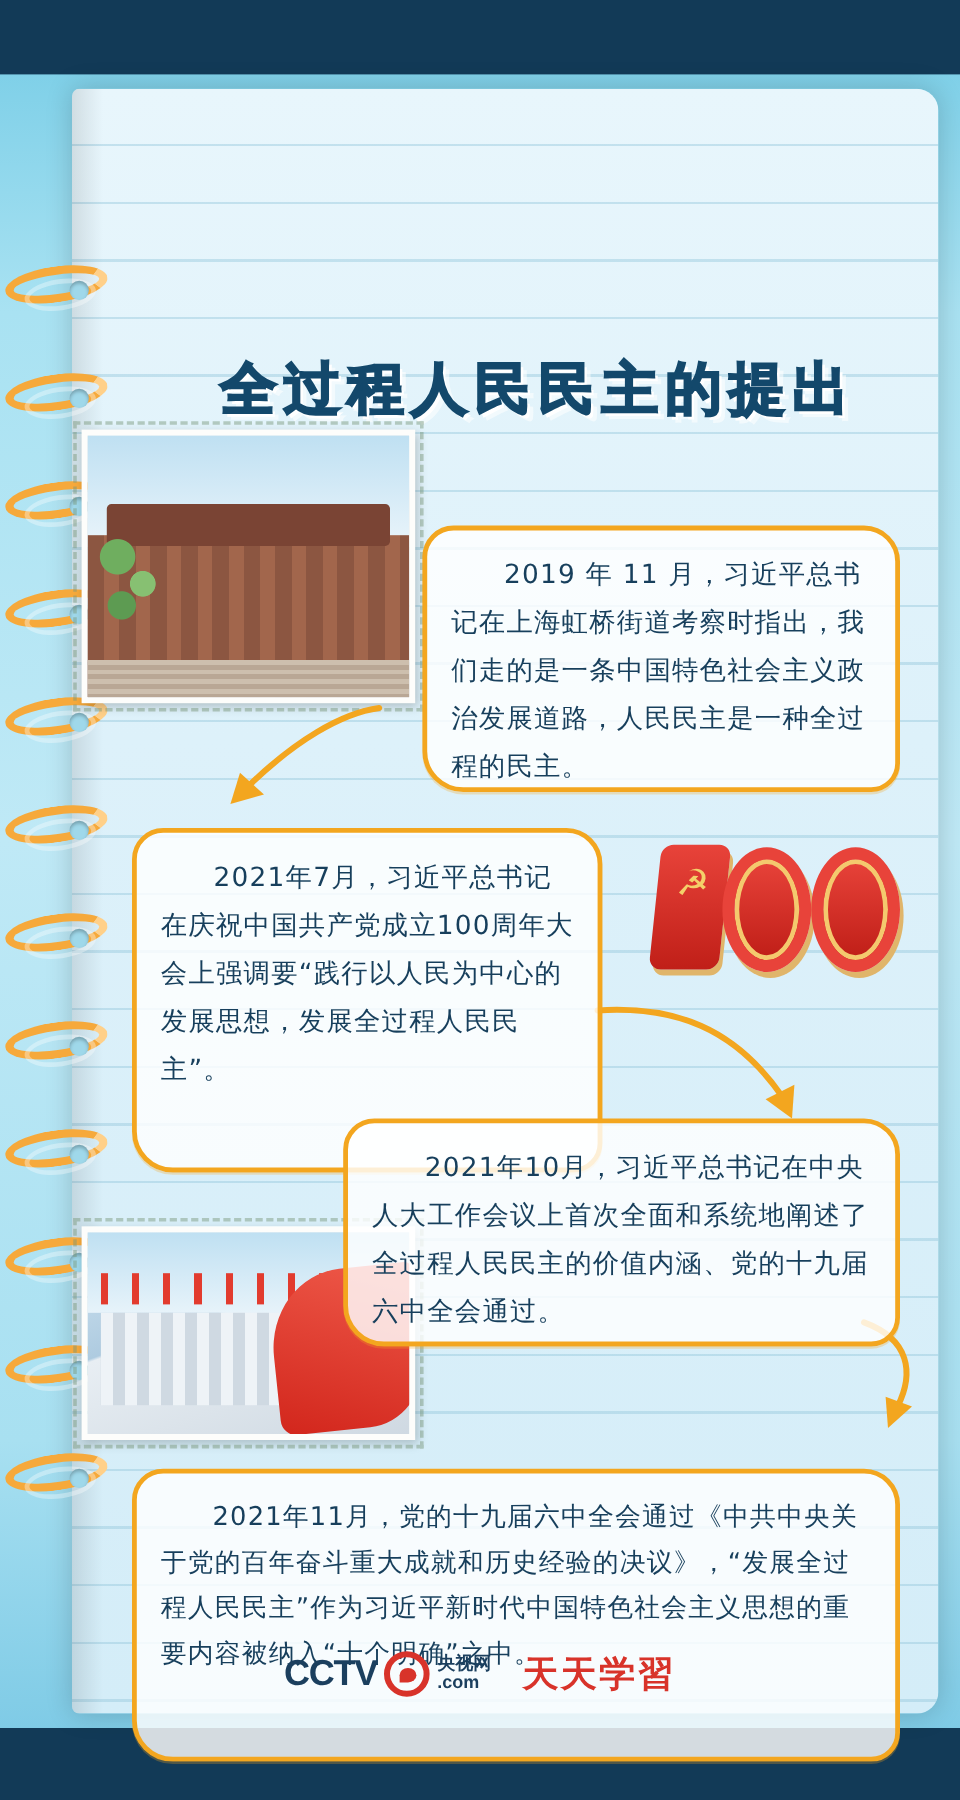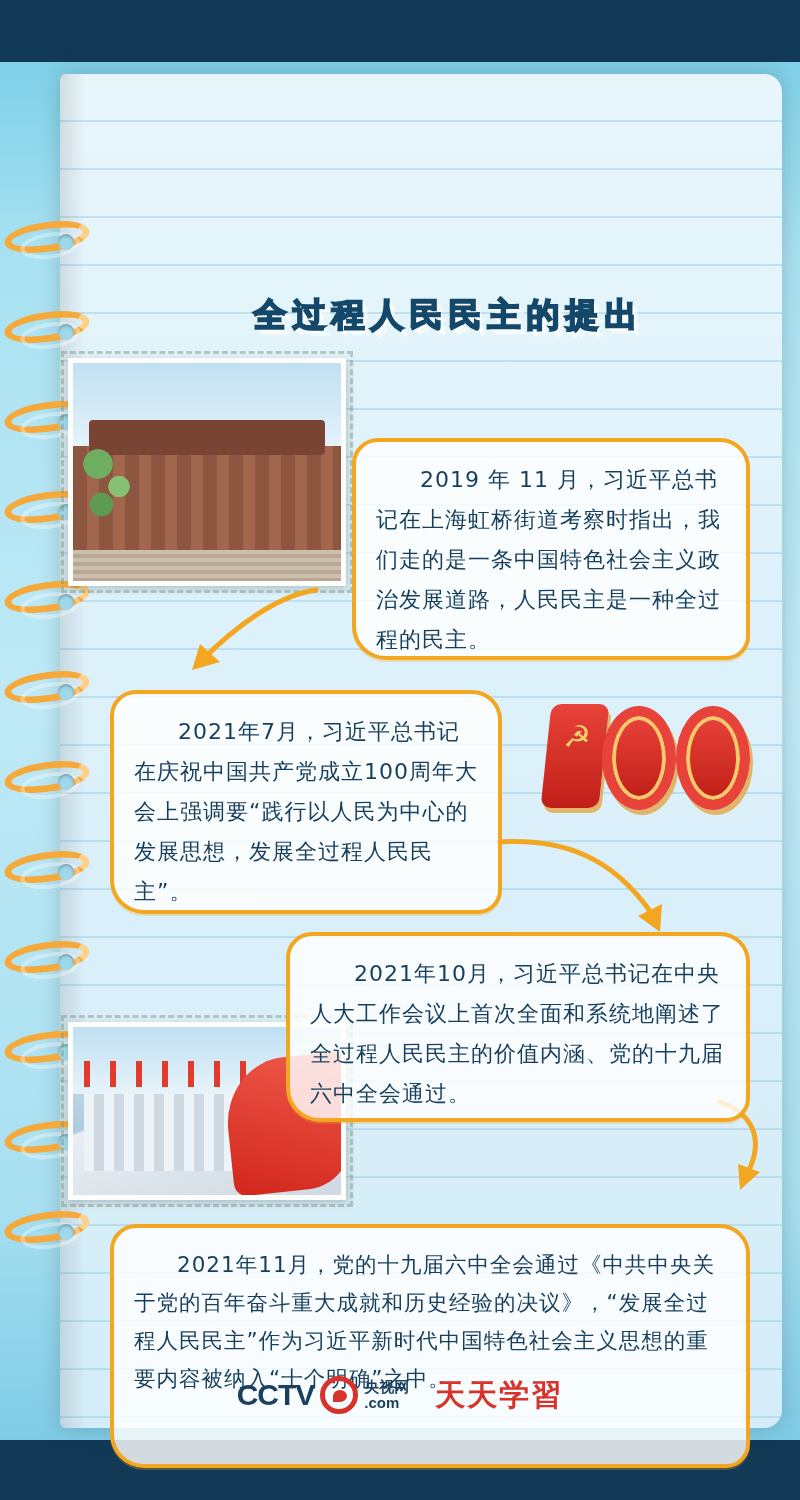--- a/index.html
+++ b/index.html
@@ -54,21 +54,21 @@
   .holepunch{
     position:absolute;left:58px;width:16px;height:16px;border-radius:50%;
     background:#9fd8ea;box-shadow:inset 0 2px 3px rgba(0,0,0,.25);
   }
 
   
   .title-wrap{position:absolute;left:95px;right:40px;top:215px;text-align:center;}
   .title{
     display:inline-block;
     font-family:"DejaVu Sans","Liberation Sans",sans-serif;
-    font-size:33px;font-weight:bold;letter-spacing:6px;
+    font-size:47px;font-weight:bold;letter-spacing:6px;
     color:#13486b;
     -webkit-text-stroke:2px #13486b;
     text-shadow:3px 3px 0 #ffffff, 6px 6px 0 rgba(255,255,255,.55);
     padding:4px 10px;
   }
 
   
   .photo{
     position:absolute;
     border:5px solid #fdfdfb;
@@ -128,21 +128,21 @@
     box-sizing:border-box;
   }
   .bubble p{
     margin:0;
     font-family:"DejaVu Sans","Liberation Sans",sans-serif;
     font-size:22px;line-height:40px;color:#173f5c;
     text-indent:2em;
     letter-spacing:1px;
   }
   #bubble-2019{left:352px;top:438px;width:398px;height:222px;}
-  #bubble-2021-07{left:110px;top:690px;width:392px;height:224px;}
+  #bubble-2021-07{left:110px;top:690px;width:392px;height:287px;}
   #bubble-2021-10{left:286px;top:932px;width:464px;height:190px;}
   #bubble-2021-11{left:110px;top:1224px;width:640px;height:244px;}
   #bubble-2021-11 p{font-size:21.5px;line-height:38px;}
 
   
   .arrow{position:absolute;color:#f3a61f;}
   .arrow svg{display:block;}
 
   
   .footer{

